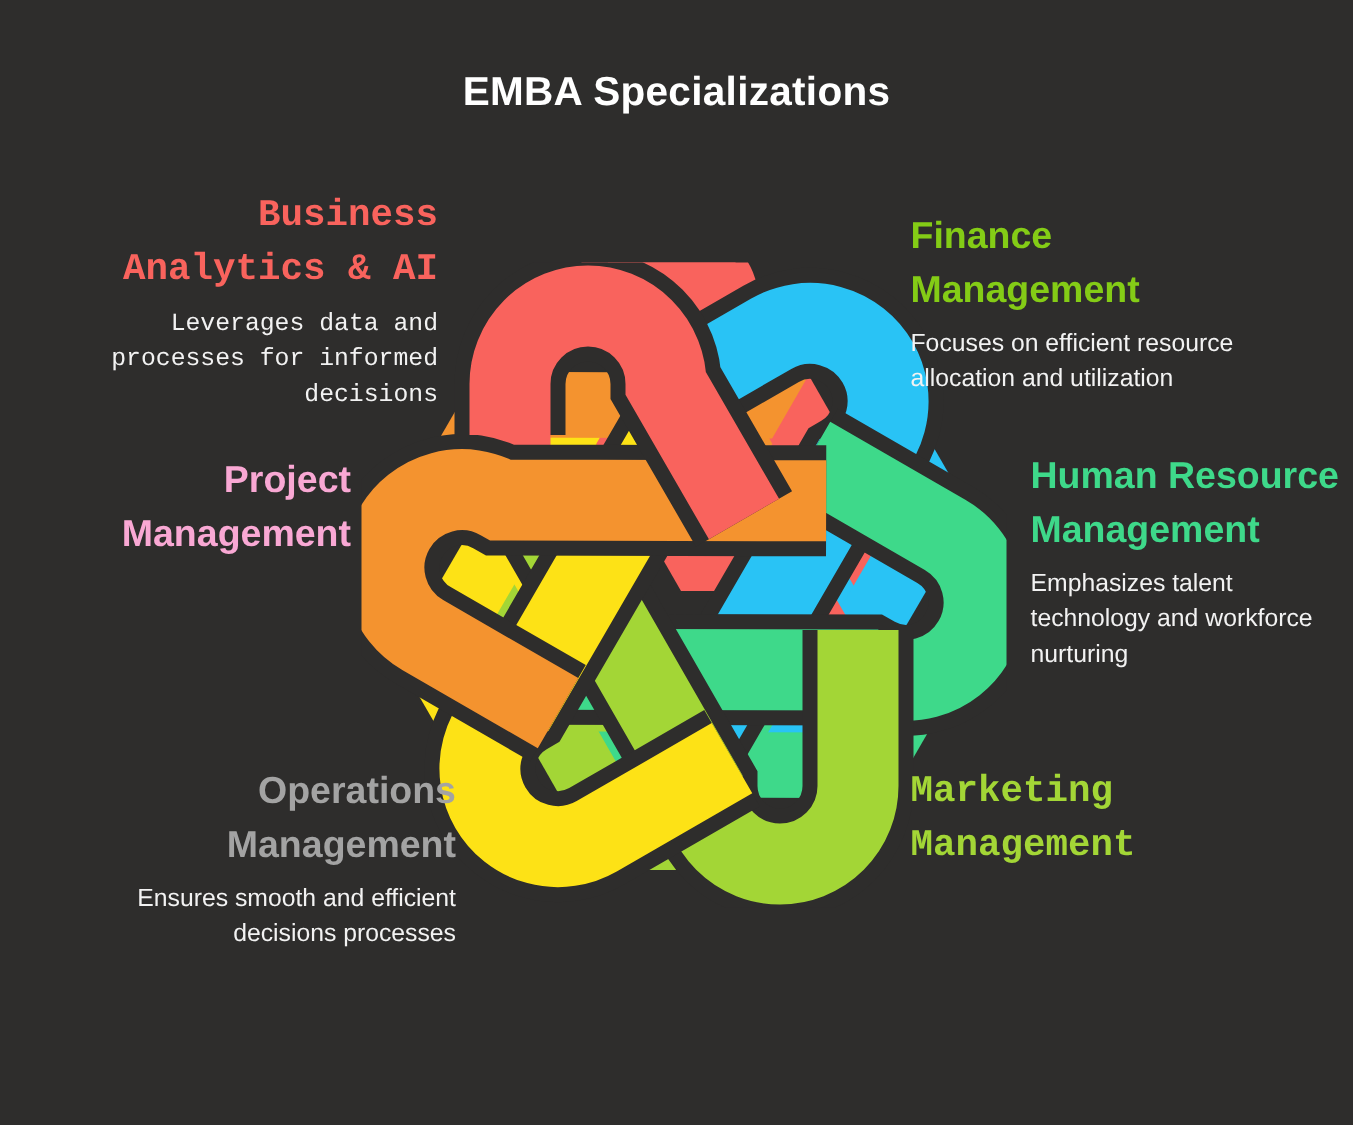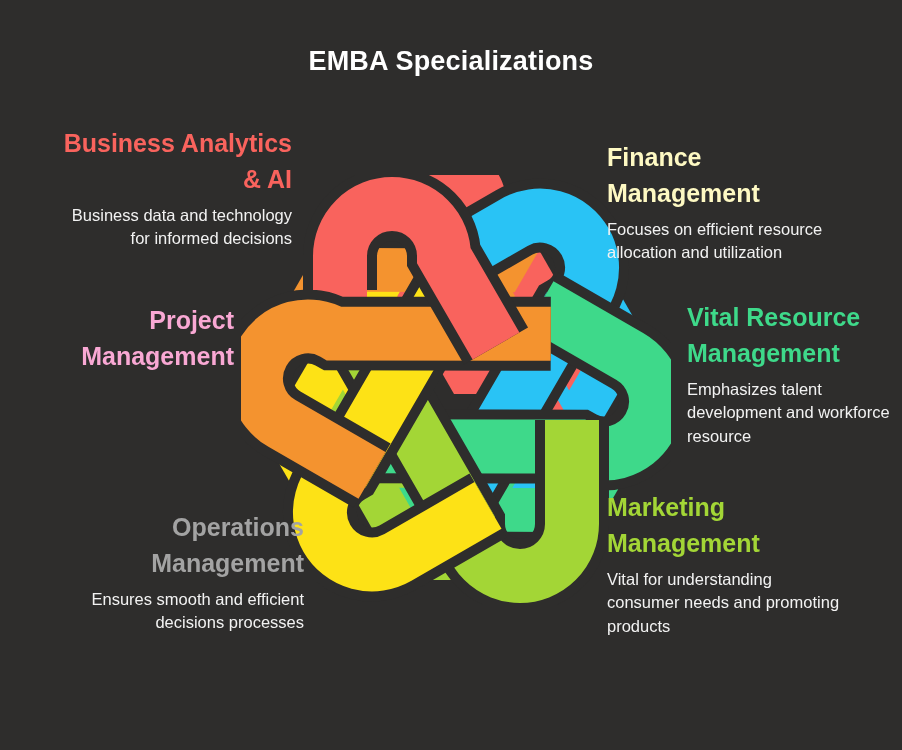--- a/index.html
+++ b/index.html
@@ -54,28 +54,28 @@
     font-size: 16.5px;
     color: #f2f2f2;
     line-height: 1.42;
     margin: 7px 0 0 0;
     font-weight: normal;
   }
   .align-right { text-align: right; }
   .align-left  { text-align: left; }
 
   
-  #spec-business-analytics { left: 60px;  top: 126px; }
+  #spec-business-analytics { left: 60px;  top: 126px; font-family: Liberation Mono, monospace; }
   #spec-project-management { left: 2px;   top: 303px; }
   #spec-operations-management { left: 72px; top: 510px; }
 
   
   #spec-finance-management { left: 607px; top: 140px; }
   #spec-human-resource-management { left: 687px; top: 300px; width: 215px; }
-  #spec-marketing-management { left: 607px; top: 490px; width: 240px; }
+  #spec-marketing-management { left: 607px; top: 510px; width: 240px; font-family: Liberation Mono, monospace; }
 </style>
 </head>
 <body>
 
 <div id="infographic">
 
   <div id="page-title">EMBA Specializations</div>
 
   <div class="knot-wrap">
     <svg width="430" height="430" viewBox="0 0 430 430" xmlns="http://www.w3.org/2000/svg">
@@ -248,40 +248,39 @@
               <path d="M -116 -100 L -116 -134 A 52 52 0 0 1 -12 -134 L 40 -44"></path>
             </g>
           </g>
         </g>
       </g>
     </svg>
   </div>
 
   <div class="spec align-right" id="spec-business-analytics">
     <div class="spec-title" style="color:#f9635d">Business Analytics &amp; AI</div>
-    <div class="spec-desc">Business data and technology for informed decisions</div>
+    <div class="spec-desc">Leverages data and processes for informed decisions</div>
   </div>
 
   <div class="spec align-right" id="spec-project-management">
     <div class="spec-title" style="color:#f9a8d4">Project Management</div>
   </div>
 
   <div class="spec align-right" id="spec-operations-management">
     <div class="spec-title" style="color:#a3a3a3">Operations Management</div>
     <div class="spec-desc">Ensures smooth and efficient decisions processes</div>
   </div>
 
   <div class="spec align-left" id="spec-finance-management">
-    <div class="spec-title" style="color:#fef9c3">Finance Management</div>
+    <div class="spec-title" style="color:#84cc16">Finance Management</div>
     <div class="spec-desc">Focuses on efficient resource allocation and utilization</div>
   </div>
 
   <div class="spec align-left" id="spec-human-resource-management">
-    <div class="spec-title" style="color:#3ed98a">Vital Resource Management</div>
-    <div class="spec-desc">Emphasizes talent development and workforce resource</div>
+    <div class="spec-title" style="color:#3ed98a">Human Resource Management</div>
+    <div class="spec-desc">Emphasizes talent technology and workforce nurturing</div>
   </div>
 
   <div class="spec align-left" id="spec-marketing-management">
     <div class="spec-title" style="color:#a3d636">Marketing Management</div>
-    <div class="spec-desc">Vital for understanding consumer needs and promoting products</div>
   </div>
 
 </div>
 
 </body></html>

